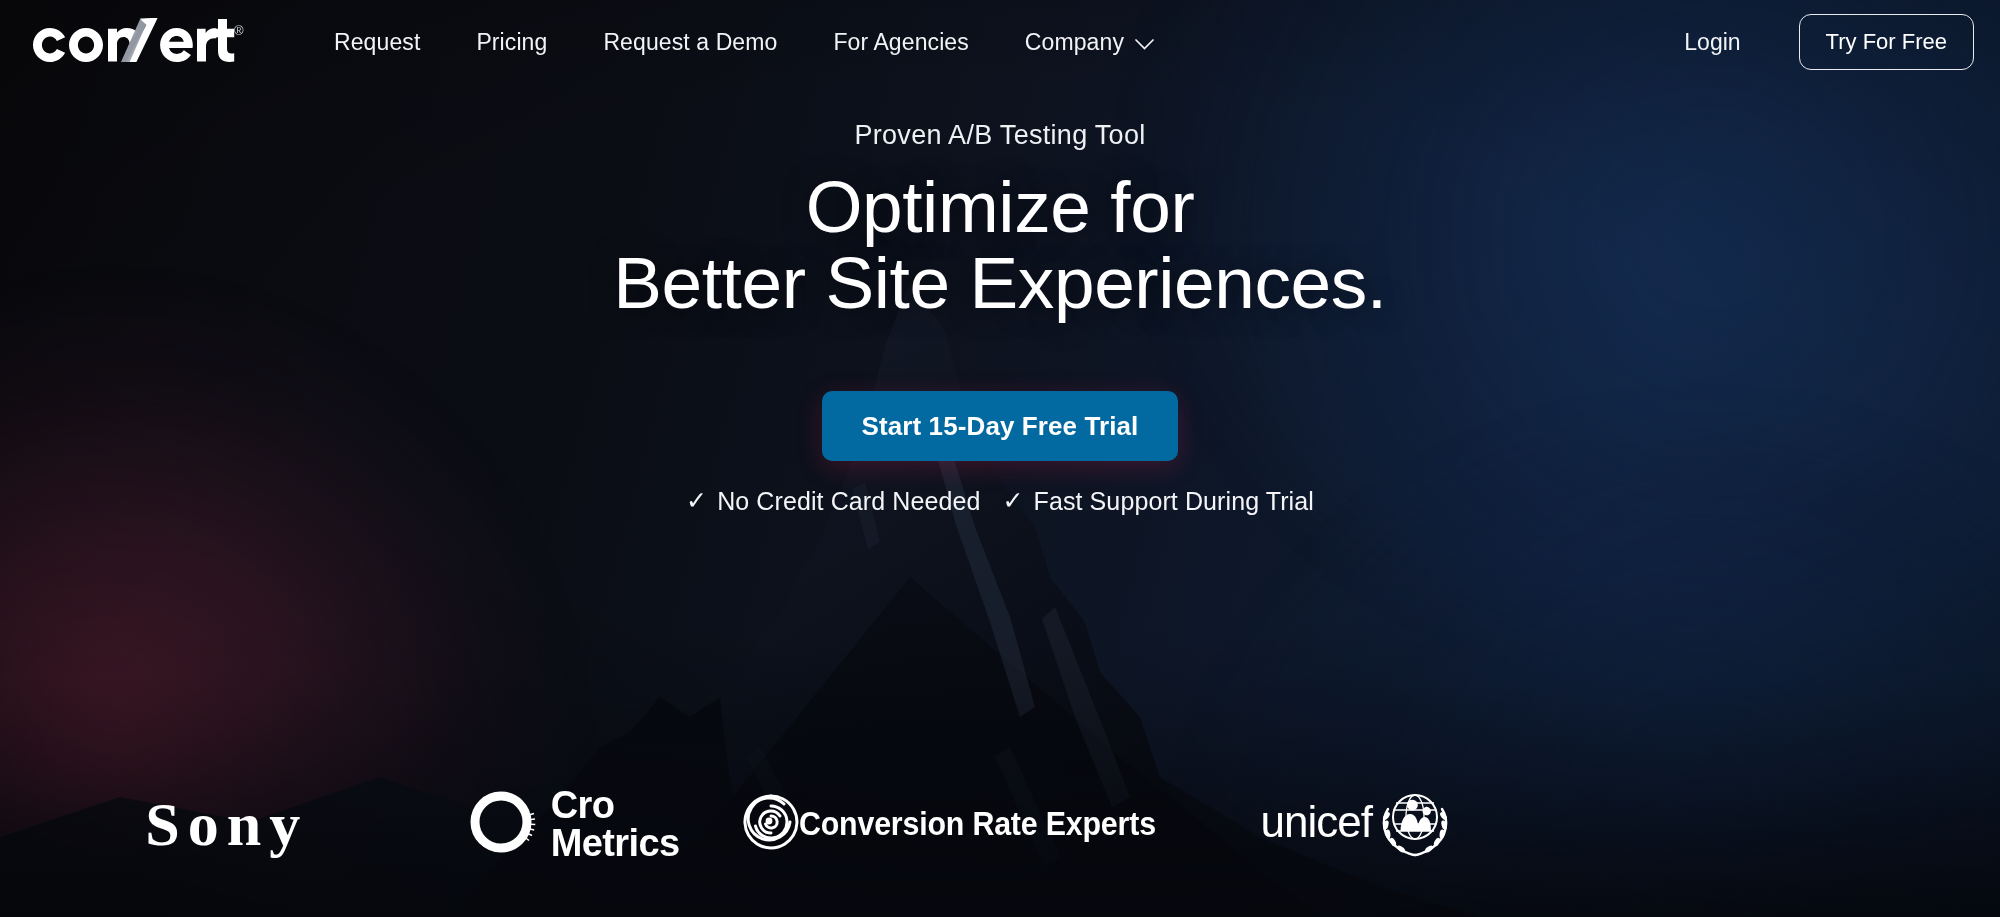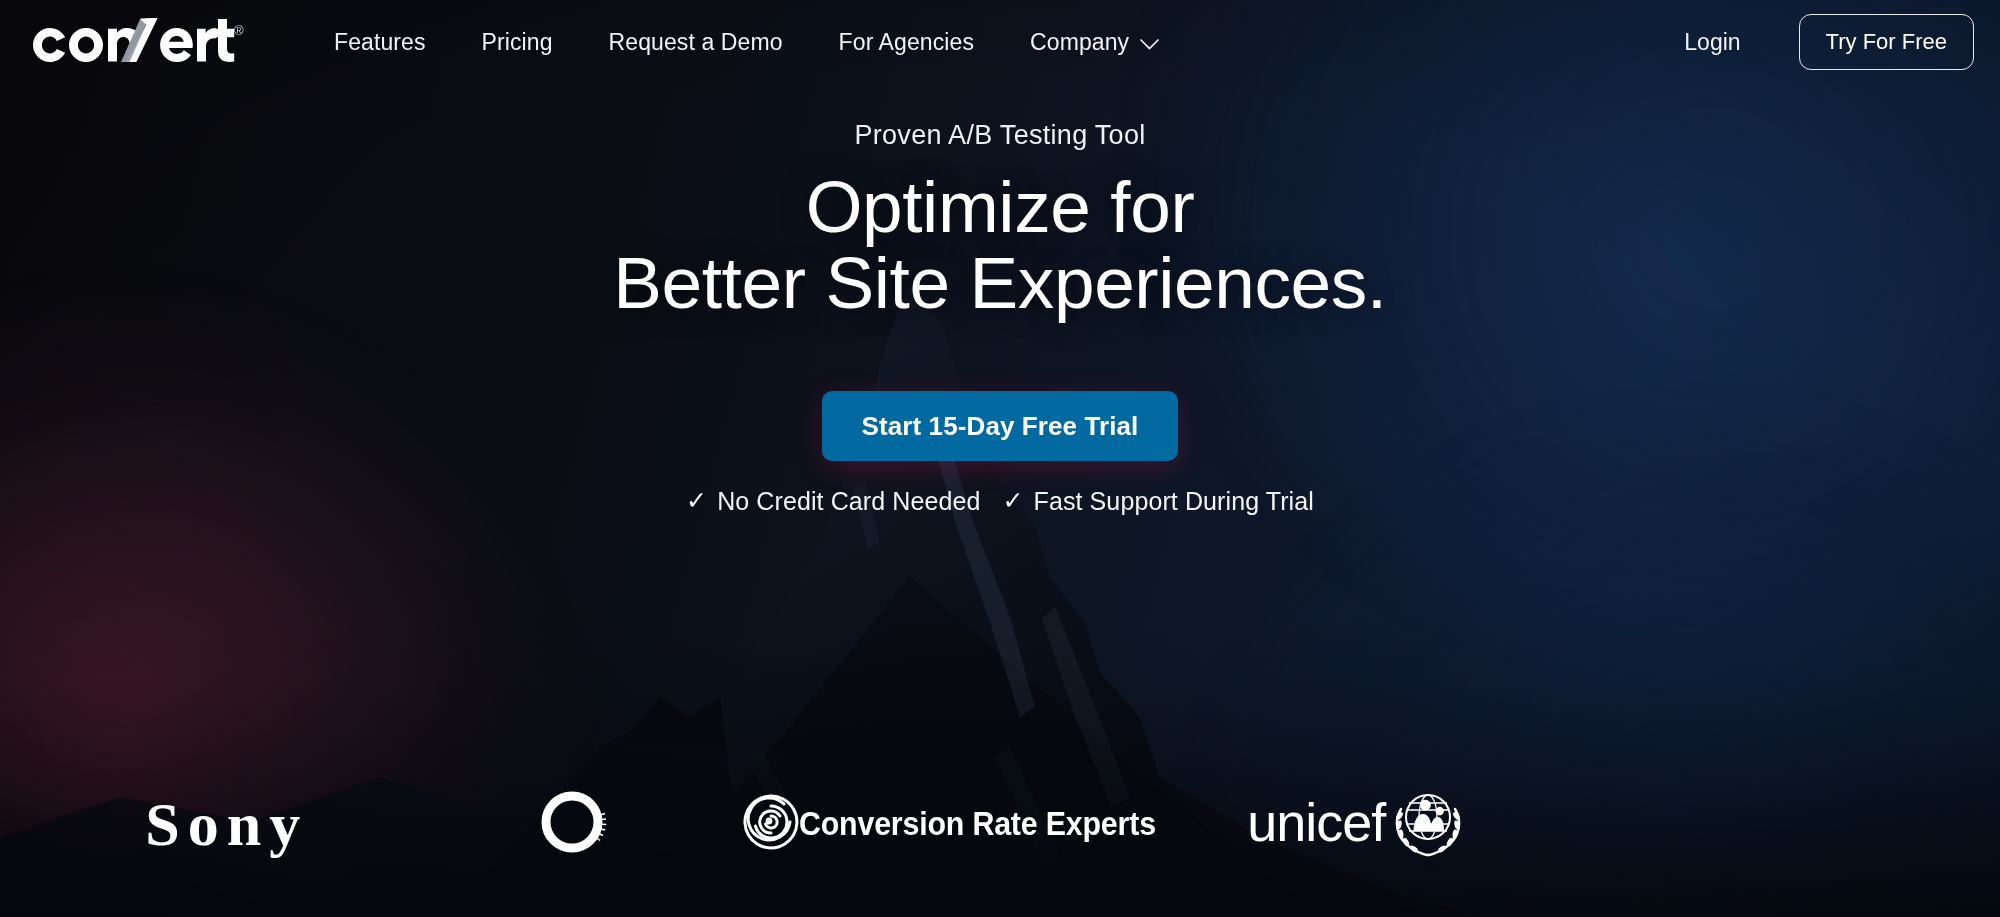--- a/index.html
+++ b/index.html
@@ -243,21 +243,21 @@
 
   .cre { display:flex; align-items:center; }
   .cre .cre-text {
     font-weight:700; font-size:33px; color:#ffffff;
     letter-spacing:-0.2px; white-space:nowrap;
     transform:scaleX(0.92); transform-origin:left center;
   }
 
   .unicef { display:flex; align-items:center; gap:4px; }
   .unicef .u-text {
-    font-size:54px; font-weight:300; color:#ffffff;
+    font-size:44px; font-weight:300; color:#ffffff;
     letter-spacing:-1px; line-height:1;
     position:relative; top:-2px;
   }
 </style>
 </head>
 <body>
 
 <div id="page">
 
   <div class="bg-base"></div>
@@ -327,21 +327,21 @@
           <path d="M175 45.4h9V30.6c0-5.4 3.3-8.4 8.5-8.4h1.8v-9.8c-.6-.1-1.2-.1-1.8-.1-3.9 0-7 1.7-8.9 4.8v-4.3h-8.6v32.6z"></path>
 
           <path d="M205 3h-9v9.8h-5.4v8.4h5.4v13.6c0 7.6 4.3 11.2 11.6 11.2 1.7 0 3.3-.2 4.6-.5v-8.3c-.8.2-1.6.3-2.4.3-3.2 0-4.8-1.5-4.8-4.8V21.2h7.2v-8.4H205V3z"></path>
         </g>
       </svg>
       <span class="logo-reg">®</span>
     </div>
 
     <div class="nav">
       <div class="nav-item">
-        <span>Features</span>
+        <span>Request</span>
       </div>
       <div class="nav-item">
         <span>Pricing</span>
       </div>
       <div class="nav-item">
         <span>Request a Demo</span>
       </div>
       <div class="nav-item">
         <span>For Agencies</span>
       </div>
@@ -391,20 +391,24 @@
     <div class="logo-cell">
       <div class="crometrics">
         <span>
           <svg width="72" height="72" viewBox="0 0 72 72">
             <circle cx="36" cy="36" r="26" fill="none" stroke="#ffffff" stroke-width="9"></circle>
             <g stroke="#ffffff" stroke-width="1.5">
               <path d="M60.5 30 L69 27.5 M61.5 34 L70 33 M61.8 38 L70.3 38.5 M61 42 L69.2 44 M59.5 46 L67 49.5 M57.5 49.5 L64 54.5"></path>
             </g>
             <path d="M36 10 a26 26 0 0 1 22.5 13 l-7.8 4.5 A17 17 0 0 0 36 19 Z" fill="#ffffff" opacity="0"></path>
           </svg>
+        </span>
+        <span class="cm-text">
+          <span>Cro</span>
+          <span>Metrics</span>
         </span>
       </div>
     </div>
 
     <div class="logo-cell">
       <div class="cre">
         <span>
           <svg width="56" height="56" viewBox="0 0 56 56">
             <g fill="none" stroke="#ffffff" stroke-width="3" stroke-linecap="round">
               <path d="M28 2 A26 26 0 1 1 27.9 2"></path>

